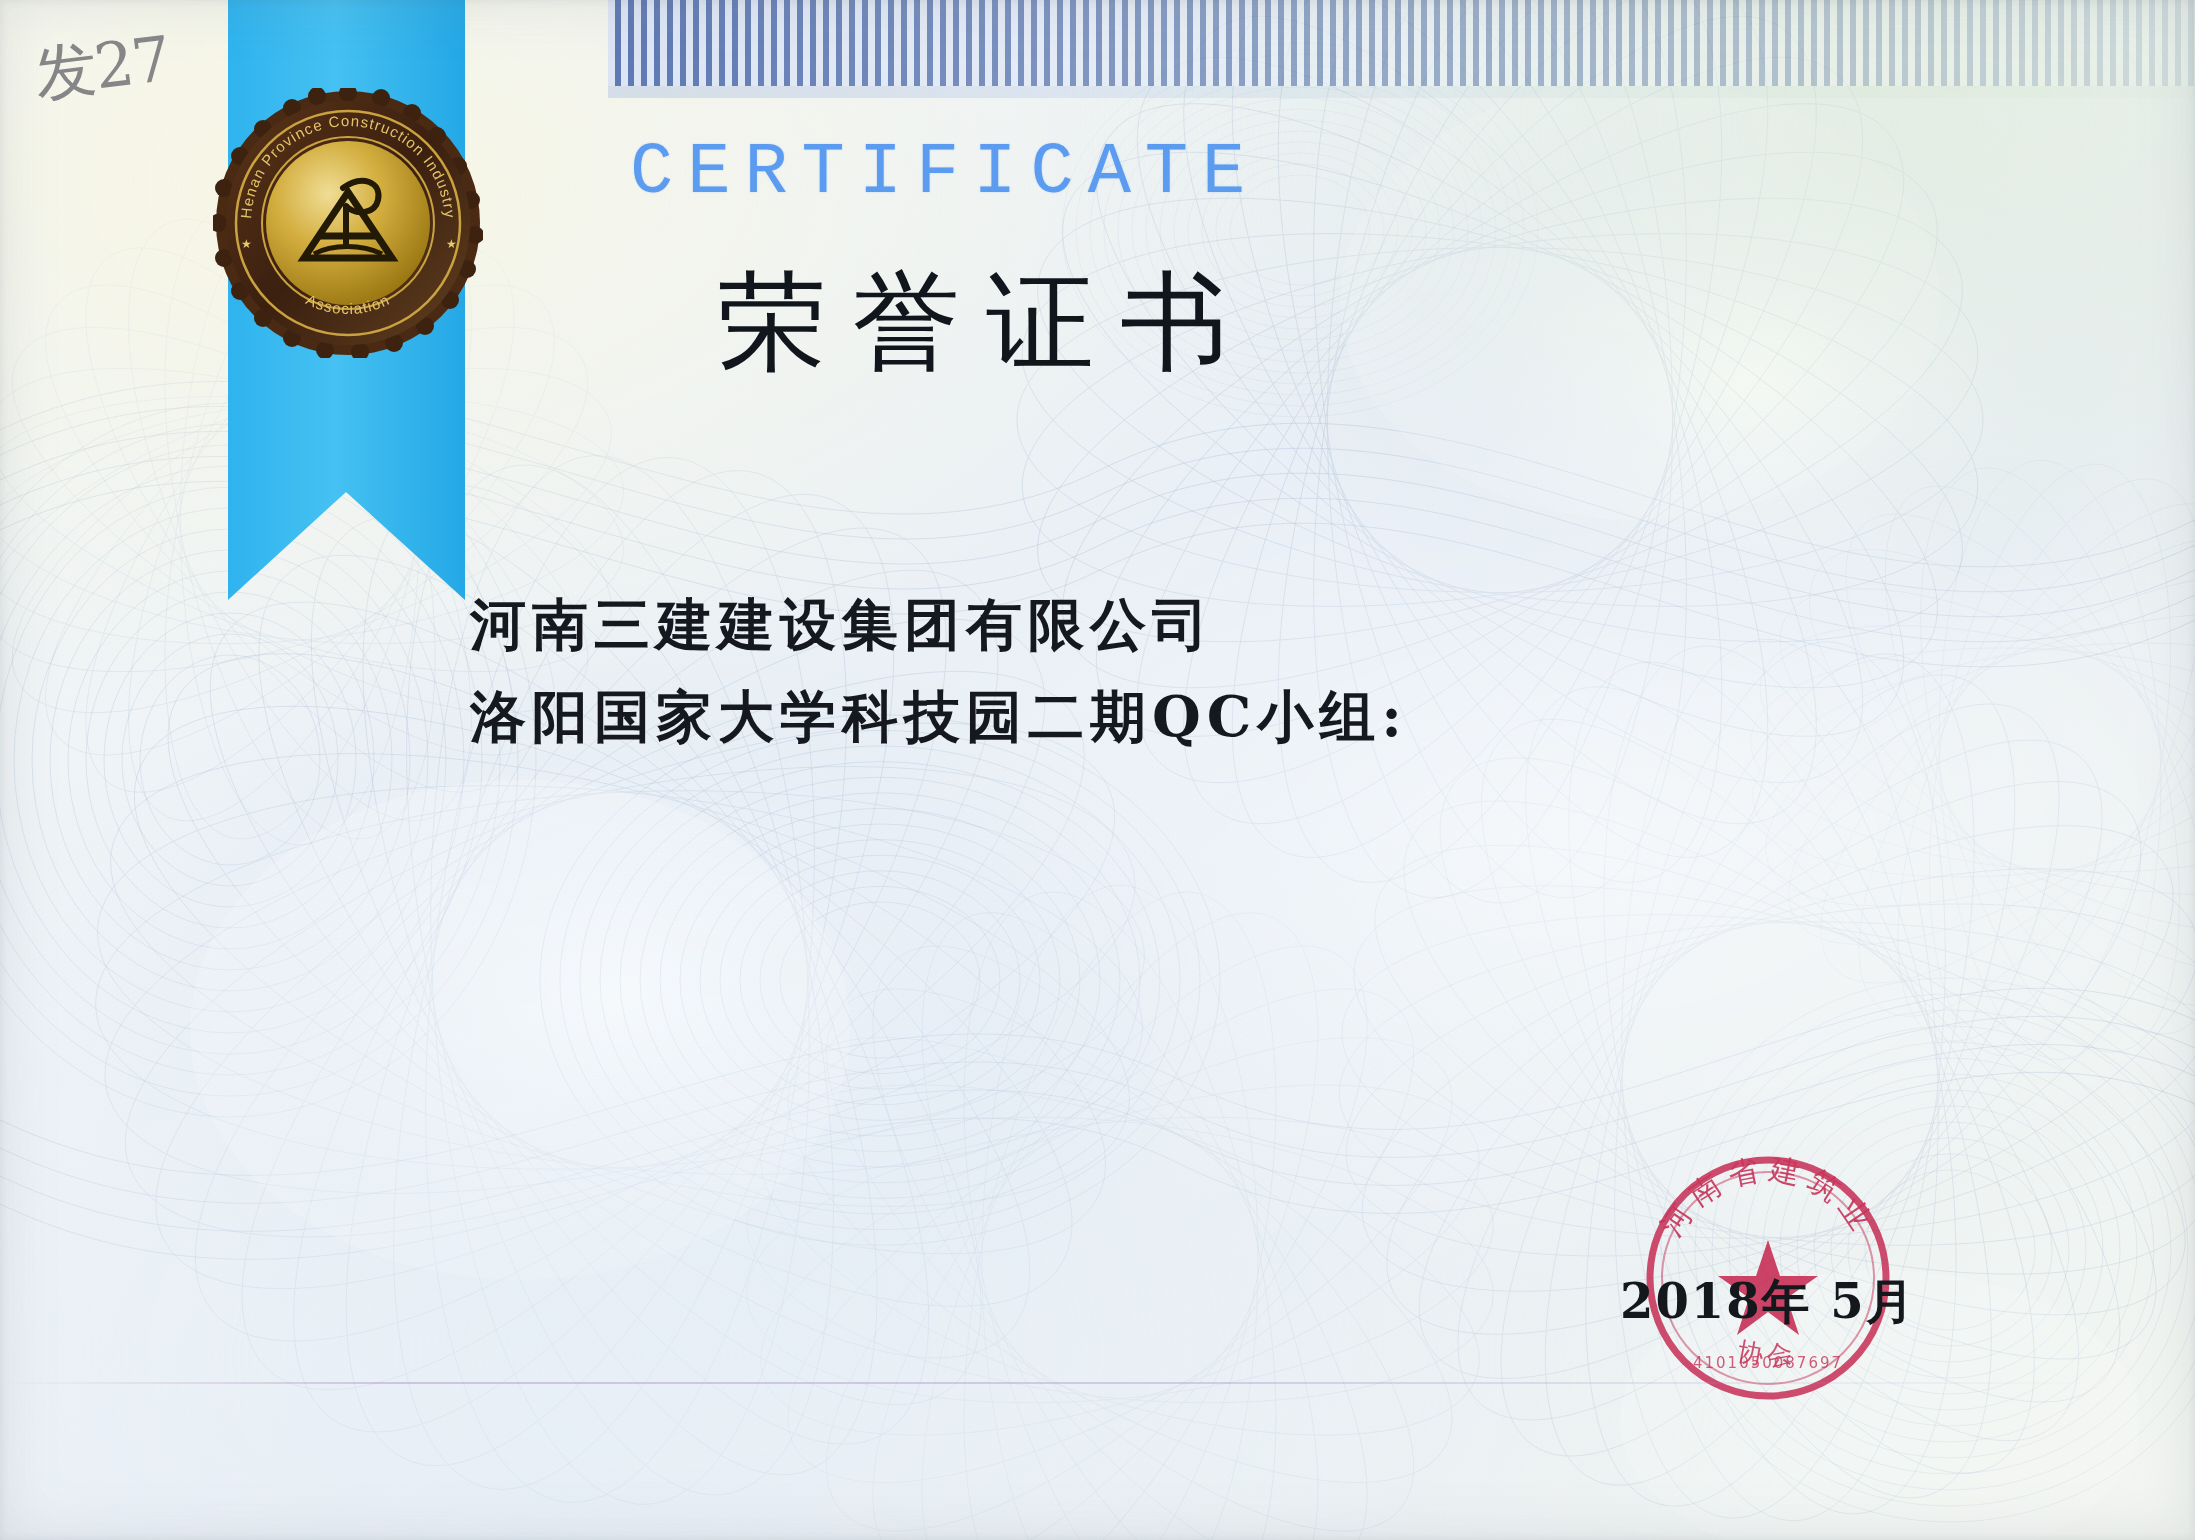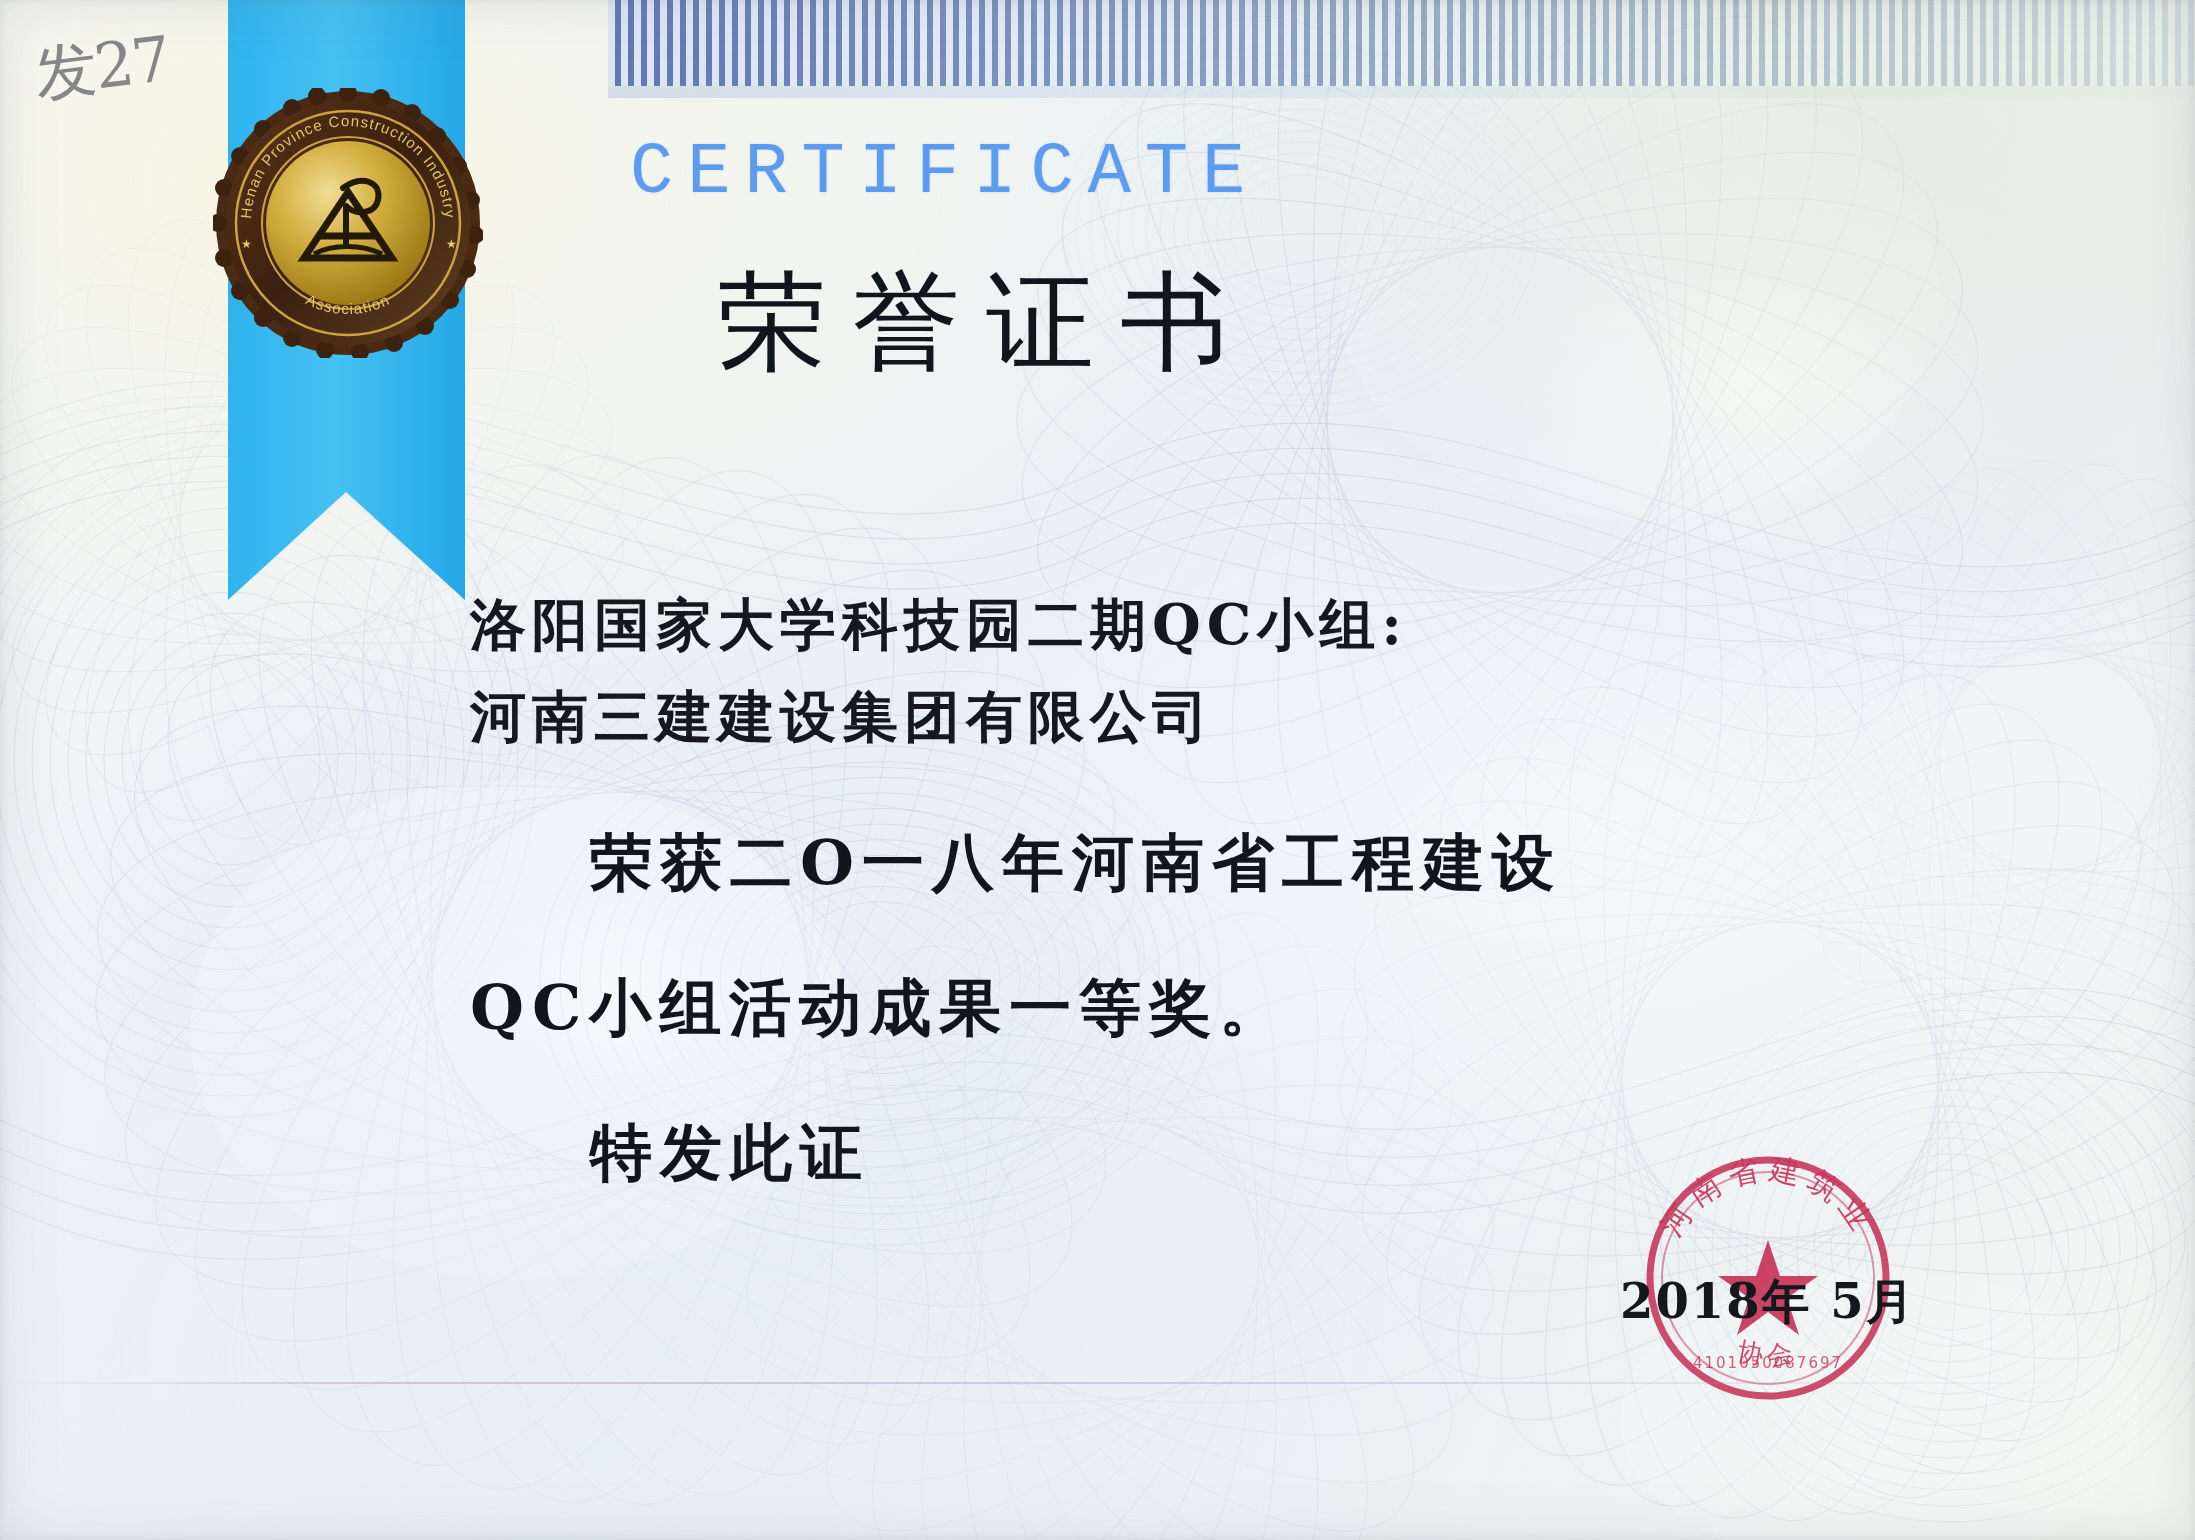--- a/index.html
+++ b/index.html
@@ -418,29 +418,24 @@
       </g>
     </svg>
   </div>
 
   <div class="handwriting">发27</div>
 
   <div class="title-en">CERTIFICATE</div>
   <div class="title-cn">荣誉证书</div>
 
   <div class="recipient">
+    <div class="line">河南三建建设集团有限公司</div>
     <div class="line">洛阳国家大学科技园二期QC小组:</div>
-    <div class="line">河南三建建设集团有限公司</div>
-  </div>
-
-  <div class="body-text">
-    <div class="indent">荣获二O一八年河南省工程建设</div>
-    <div>QC小组活动成果一等奖。</div>
-    <div class="indent">特发此证</div>
-  </div>
+  </div>
+
 
   <div class="stamp">
     <svg viewBox="0 0 260 260" width="260" height="260" xmlns="http://www.w3.org/2000/svg">
       <defs>
         <path id="stampArc" d="M 32,130 A 98,98 0 0 1 228,130" fill="none"></path>
         <path id="stampArcBot" d="M 44,130 A 86,86 0 0 0 216,130" fill="none"></path>
       </defs>
       <circle cx="130" cy="130" r="118" fill="none" stroke="#c4234c" stroke-width="7" opacity="0.88"></circle>
       <circle cx="130" cy="130" r="106" fill="none" stroke="#c4234c" stroke-width="2" opacity="0.5"></circle>
       <text font-family="DejaVu Serif, serif" font-size="30" fill="#c4234c" letter-spacing="8" opacity="0.9">

